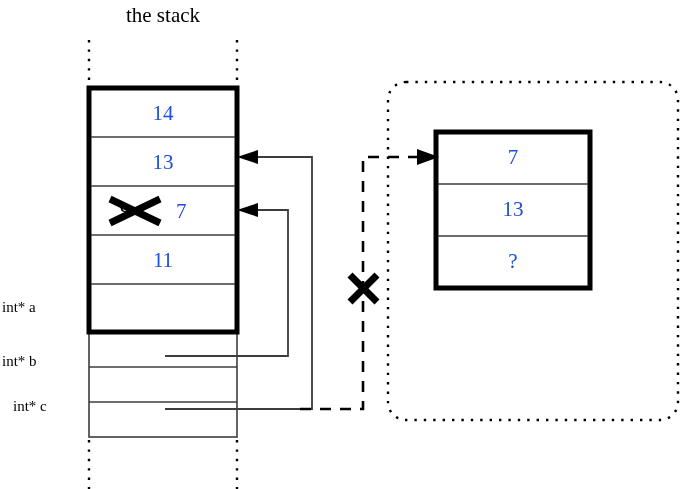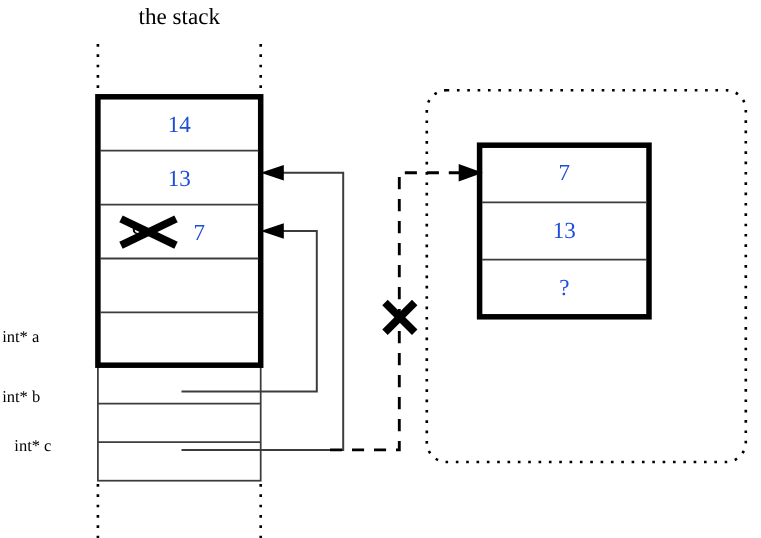--- a/index.html
+++ b/index.html
@@ -111,20 +111,21 @@
     </g>
   </svg>
 
   <div class="cellval" style="left:89px; top:103px; width:148px;">14</div>
 
   <div class="cellval" style="left:89px; top:152px; width:148px;">13</div>
 
   <div class="struck" style="left:120px; top:201px;">9</div>
   <div class="cellval" style="left:176px; top:201px; width:30px; text-align:left;">7</div>
 
+  <div class="cellval" style="left:89px; top:250px; width:148px;">11</div>
 
 
   <div class="varlabel" style="left:2px; top:300px;">int* a</div>
 
   <div class="varlabel" style="left:2px; top:354px;">int* b</div>
 
   <div class="varlabel" style="left:13px; top:399px;">int* c</div>
 
   <div class="cellval" style="left:436px; top:147px; width:154px;">7</div>
 

